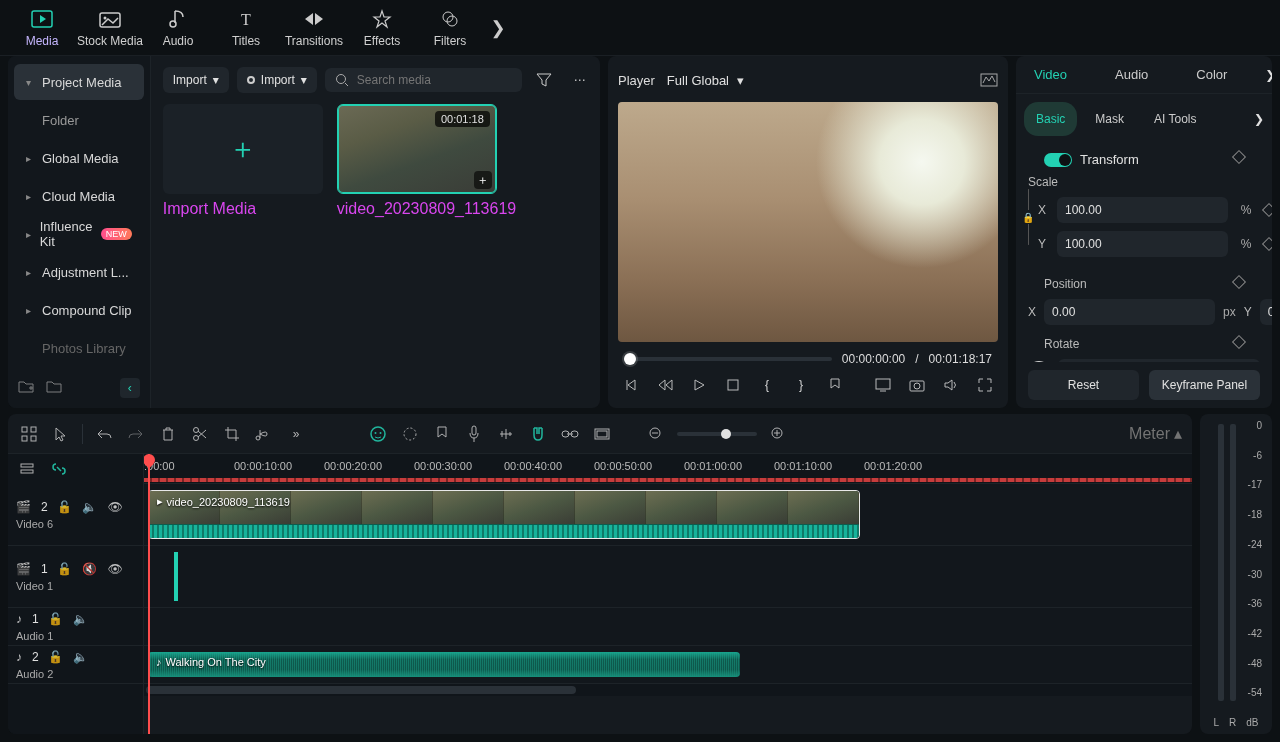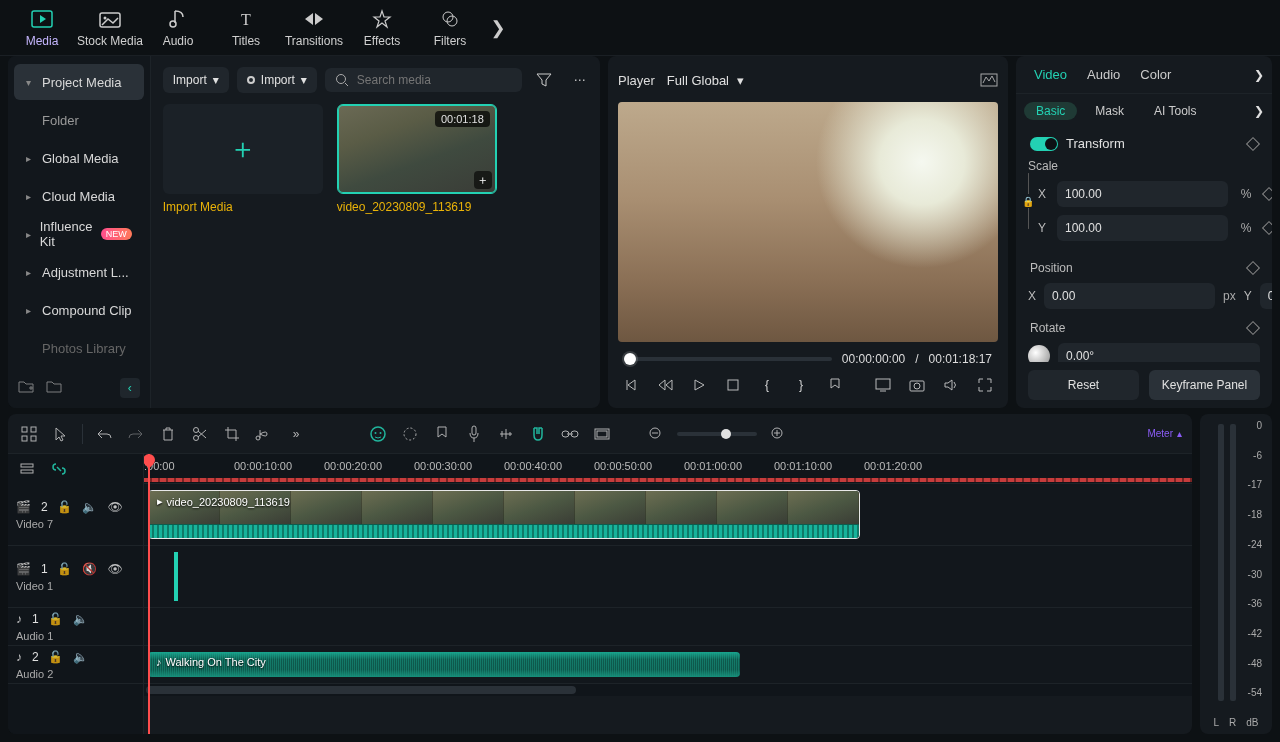--- a/index.html
+++ b/index.html
@@ -62,21 +62,21 @@
 .media-card { display:flex; flex-direction:column; gap:6px; width:160px;}
 .media-thumb {
   width:160px; height:90px; border-radius:6px; background:#1b2127;
   display:flex; align-items:center; justify-content:center; position:relative; overflow:hidden;
 }
 .media-thumb.import { cursor:pointer;}
 .media-thumb.import .plus { color:#23d1b3; font-size:28px; font-weight:300;}
 .media-thumb.video { border:1px solid #23d1b3; box-shadow:0 0 0 1px #23d1b3 inset; background:linear-gradient(160deg,#6b6a55 0%,#5a5c46 30%,#3f4a3f 60%,#3a3c37 100%);}
 .media-thumb .dur { position:absolute; top:6px; right:6px; background:rgba(0,0,0,.7); padding:2px 6px; border-radius:4px; font-size:11px;}
 .media-thumb .addbtn { position:absolute; bottom:4px; right:4px; width:18px; height:18px; border-radius:4px; background:rgba(0,0,0,.6); display:flex; align-items:center; justify-content:center; font-size:12px; cursor:pointer; color:#fff;}
-.media-caption { font-size:12px; color:#eab308;}
+.media-caption { font-size:16px; color:#d946ef;}
 
 
 .player-panel { width: 400px; display:flex; flex-direction:column; padding:8px 10px;}
 .player-header { display:flex; align-items:center; gap:12px; height:32px;}
 .player-header .label{ font-size:13px; color:#ddd;}
 .quality-dd { display:flex; align-items:center; gap:8px; font-size:13px; cursor:pointer;}
 .player-header-icon { margin-left:auto; cursor:pointer; opacity:.8;}
 .player-viewport { flex:1; margin-top:6px; background:#000; border-radius:4px; overflow:hidden; display:flex; align-items:center; justify-content:center;}
 .player-viewport .frame {
   width:100%; height:100%;
@@ -86,28 +86,28 @@
 }
 .player-seek { display:flex; align-items:center; gap:10px; padding:10px 6px 4px;}
 .seek-track { flex:1; height:4px; background:#2a3138; border-radius:2px; position:relative;}
 .seek-knob { width:12px; height:12px; background:#fff; border-radius:50%; position:absolute; left:0; top:-4px; box-shadow:0 0 0 2px rgba(255,255,255,.15);}
 .time-text { font-size:12px; color:#ddd;}
 .player-controls { display:flex; align-items:center; gap:16px; padding:6px 4px;}
 .ctrl-ico { width:18px; height:18px; display:flex; align-items:center; justify-content:center; cursor:pointer; opacity:.9; color:#e5e5e5;}
 
 
 .inspector { width: 256px; display:flex; flex-direction:column; padding-bottom:8px; overflow:hidden;}
-.inspector-tabs { display:flex; align-items:center; height:38px; padding:0 8px; gap:0; border-bottom:1px solid #1d2328;}
+.inspector-tabs { display:flex; align-items:center; height:38px; padding:0 8px; gap:28px; border-bottom:1px solid #1d2328;}
 .inspector-tab { padding:6px 10px; font-size:13px; cursor:pointer; color:#ccc;}
 .inspector-tab.active { color:#23d1b3;}
 .inspector-subtabs { display:flex; align-items:center; gap:6px; padding:8px;}
-.subtab { padding:2px 12px; border-radius:14px; font-size:12px; cursor:pointer; color:#ccc;text-align:right;}
+.subtab { padding:10px 12px; border-radius:14px; font-size:12px; cursor:pointer; color:#ccc;text-align:right;}
 .subtab.active { background:#1f3a35; color:#23d1b3;}
 .inspector-body { flex:1; overflow-y:auto; padding:0 12px;}
-.insp-section-head { display:flex; align-items:center; justify-content:space-between; margin:8px 2px;}
+.insp-section-head { display:flex; justify-content:space-between; margin:8px 16px;}
 .toggle { width:28px; height:14px; border-radius:8px; background:#23d1b3; position:relative; cursor:pointer;}
 .toggle .knob{ width:12px; height:12px; background:#0d1114; border-radius:50%; position:absolute; top:1px; right:1px;}
 .sec-title { font-size:13px; font-weight:500;}
 .diamond { width:10px; height:10px; border:1px solid #888; transform:rotate(45deg); cursor:pointer;}
 .field-row { display:flex; align-items:center; gap:8px; margin:8px 0;}
 .field-label{ font-size:12px; color:#bbb; width:60px;}
 .axis-label{ width:14px; text-align:center; color:#bbb;}
 .num-input{ flex:1; background:#20262c; border:none; border-radius:6px; padding:6px 8px; color:#e0e0e0; font-size:12px; text-align:left;}
 .unit{ color:#aaa; font-size:12px; width:20px; text-align:center;}
 .lock-brace { width:10px; height:56px; border-left:1px solid #555; border-top:1px solid #555; border-bottom:1px solid #555; border-radius:3px 0 0 3px; position:relative;}
@@ -120,21 +120,21 @@
 
 .timeline-section { flex:1; display:flex; gap:8px; padding:0 8px 8px;}
 .timeline-panel { flex:1; background:#151a1f; border-radius:8px; display:flex; flex-direction:column; overflow:hidden;}
 .tl-toolbar { display:flex; align-items:center; height:40px; padding:0 10px; gap:10px; border-bottom:1px solid #1d2328;}
 .tl-tool { width:22px; height:22px; display:flex; align-items:center; justify-content:center; cursor:pointer; color:#ccc; opacity:.85;}
 .tl-tool.ai { color:#23d1b3;}
 .tl-tool.magnet{ color:#23d1b3;}
 .tl-divider{ width:1px; height:20px; background:#2a3138;}
 .zoom-track{ width:80px; height:4px; background:#2a3138; border-radius:2px; position:relative;}
 .zoom-knob{ width:10px; height:10px; background:#e0e0e0; border-radius:50%; position:absolute; top:-3px; left:55%;}
-.meter-label{ margin-left:auto; font-size:10px; color:#8b5cf6; display:flex; align-items:center; gap:4px; cursor:pointer;}
+.meter-label{ margin-left:auto; font-size:16px; color:#737373; display:flex; align-items:center; gap:4px; cursor:pointer;}
 
 .tl-body{ flex:1; display:flex; overflow:hidden;}
 .tl-left{ width:136px; background:#10151a; border-right:1px solid #1d2328;}
 .tl-left-head{ height:30px; display:flex; align-items:center; gap:10px; padding:0 8px;}
 .tl-track-head{ height:62px; border-bottom:1px solid #1d2328; display:flex; flex-direction:column; justify-content:center; padding:4px 8px;}
 .tl-track-head.short{ height:38px;}
 .tl-track-head .row{ display:flex; align-items:center; gap:10px;}
 .tl-track-head .ico{ font-size:12px; opacity:.85;}
 .tl-track-head .name{ font-size:11px; color:#aaa; margin-top:4px;}
 
@@ -641,21 +641,21 @@
               </span>
           </div>
           <div class="tl-track-head">
             <div class="row">
                 <span class="ico">🎬</span>
                 <span>2</span>
                 <span class="ico">🔓</span>
                 <span class="ico">🔈</span>
                 <span class="ico">👁</span>
               </div>
-            <div class="name">Video 7</div>
+            <div class="name">Video 6</div>
           </div>
           <div class="tl-track-head">
             <div class="row">
                 <span class="ico">🎬</span>
                 <span>1</span>
                 <span class="ico">🔓</span>
                 <span class="ico" style="color:#23d1b3;">🔇</span>
                 <span class="ico">👁</span>
               </div>
             <div class="name">Video 1</div>

